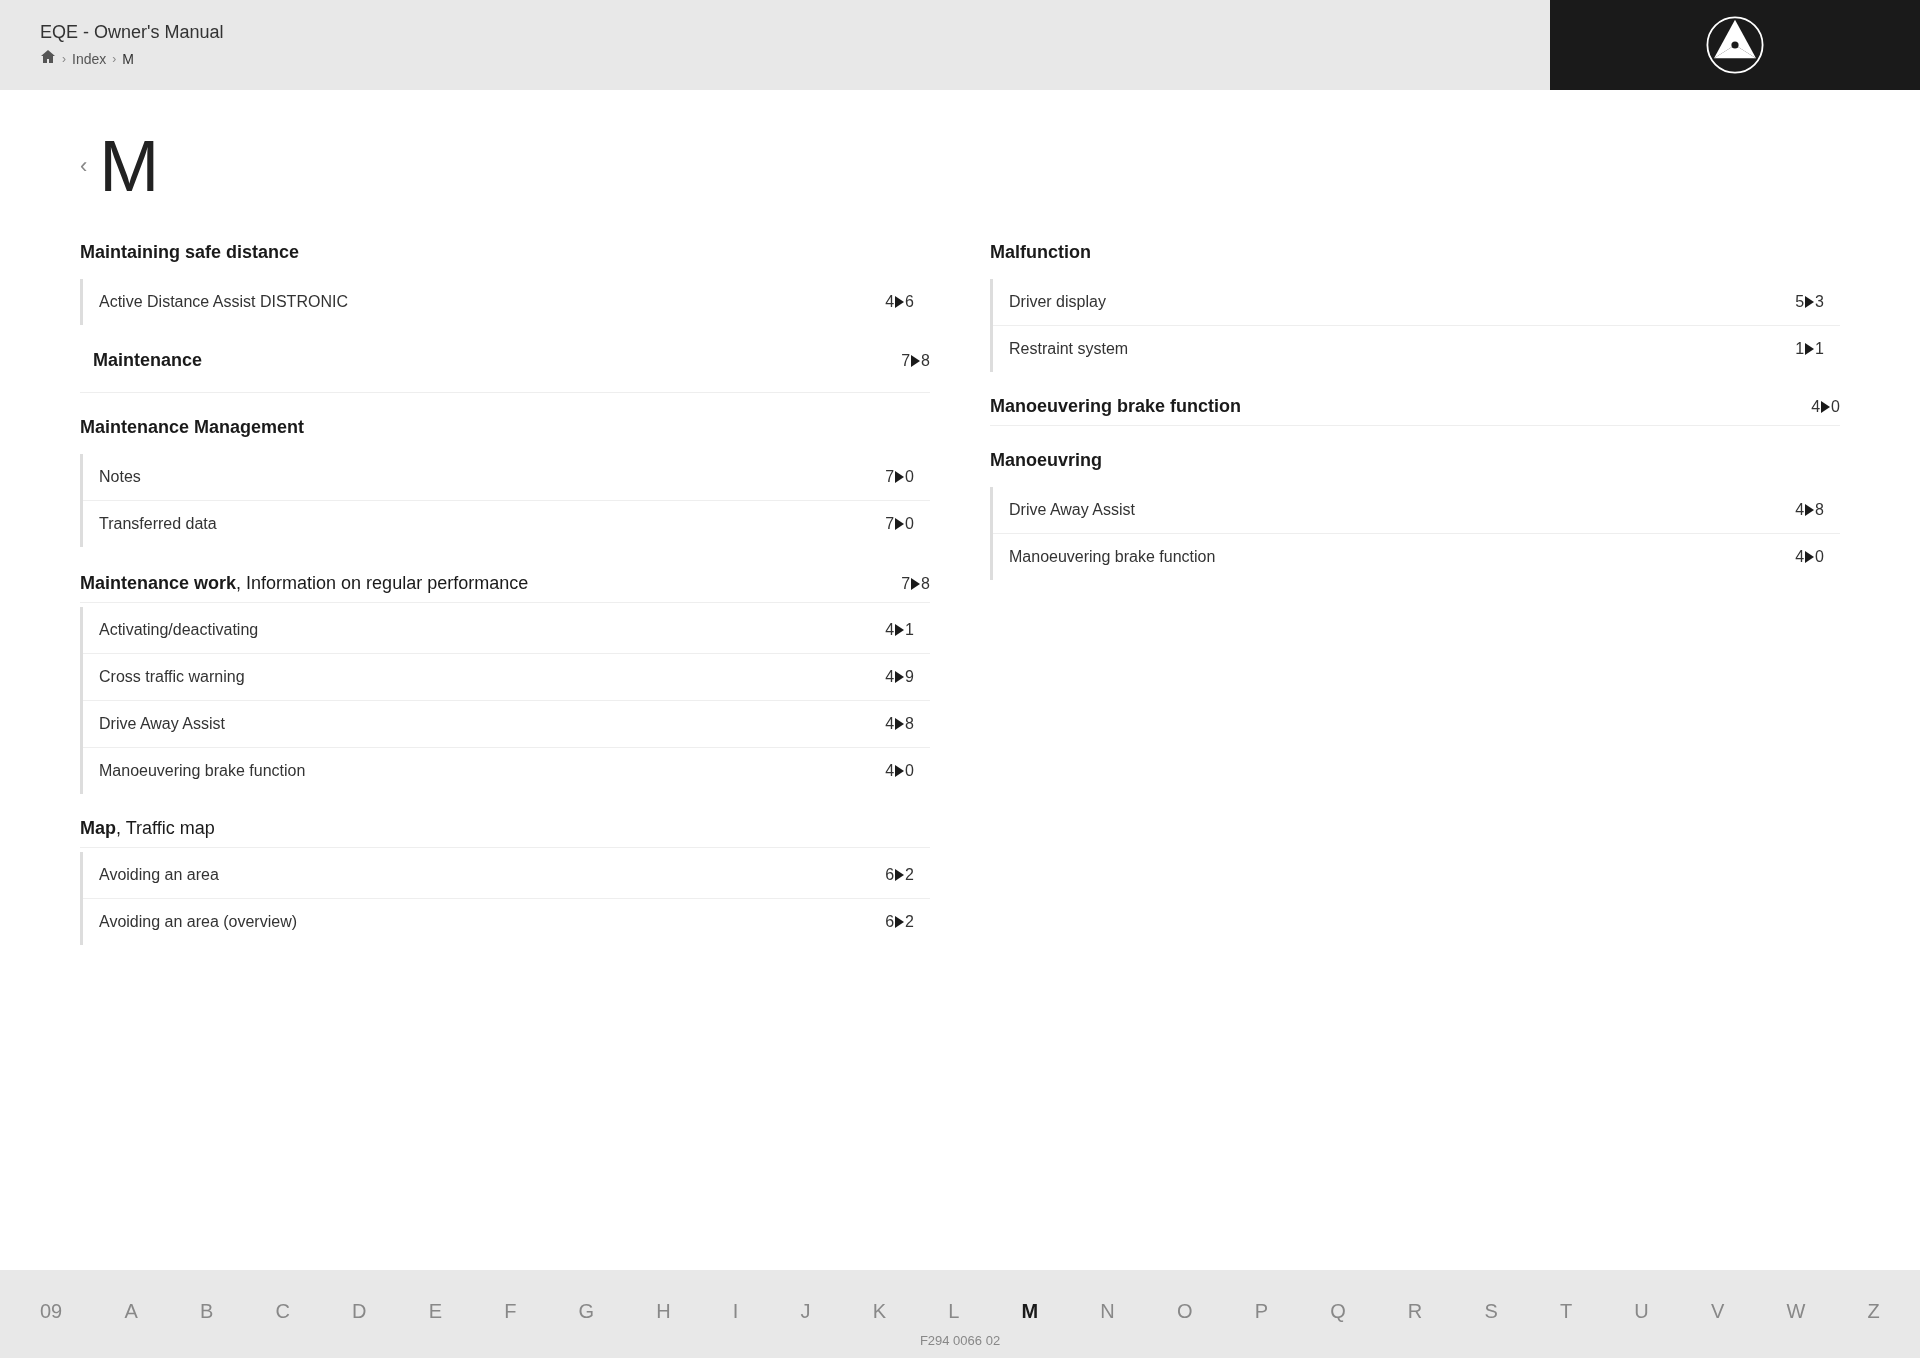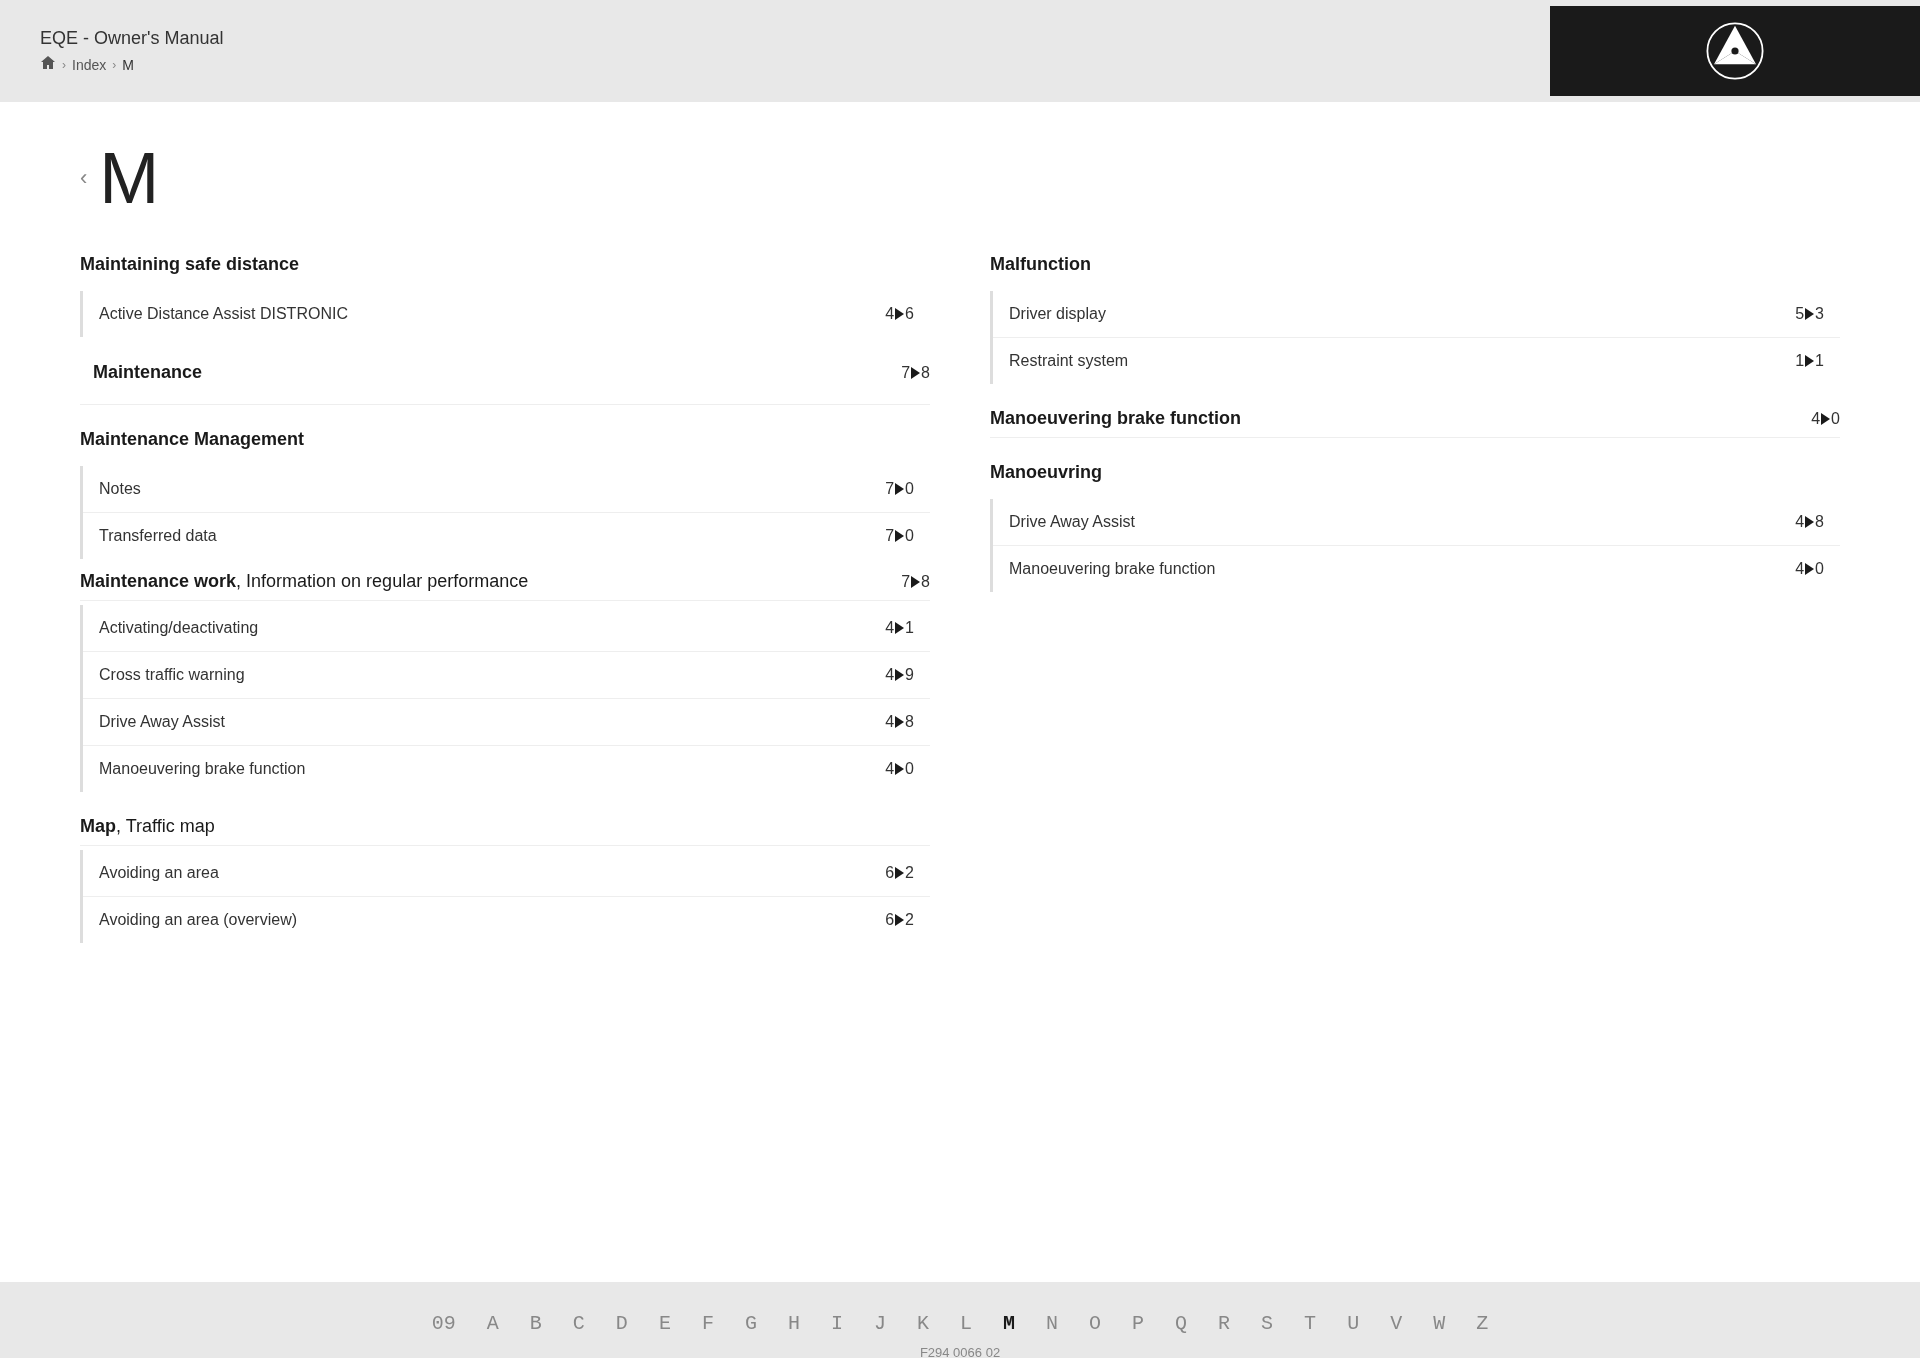--- a/index.html
+++ b/index.html
@@ -11,21 +11,21 @@
       overflow-x: hidden;
     }
 
     
     .header {
       background: #e8e8e8;
       padding: 12px 40px;
       display: flex;
       align-items: center;
       justify-content: space-between;
-      height: 102px;
+      height: 90px;
     }
     .header-left {}
     .header-title {
       font-size: 18px;
       color: #333;
       font-weight: normal;
       margin-bottom: 6px;
     }
     .breadcrumb {
       display: flex;
@@ -156,25 +156,24 @@
     }
 
     
     .footer {
       background: #e8e8e8;
       padding: 20px 40px;
       min-height: 88px;
     }
     .alpha-nav {
       display: flex;
-      justify-content: center;
+      justify-content: space-between;
       gap: 31px;
       align-items: center;
       padding: 10px 0;
-      font-family: Liberation Mono, monospace;
     }
     .alpha-item {
       font-size: 20px;
       color: #888;
       cursor: pointer;
       font-weight: normal;
     }
     .alpha-item.active {
       color: #1a1a1a;
       font-weight: bold;
@@ -282,21 +281,21 @@
         <div class="entry-item">
           <span class="entry-label">Transferred data</span>
           <span class="entry-page pnum">
             <span class="pnum-digits">7</span>
               <span class="arr"></span>
               <span class="pnum-digits">0</span>
           </span>
         </div>
       </div>
 
-      <div class="standalone-entry" style="margin-top: 4px; gap: 19px;">
+      <div class="standalone-entry" style="margin-top: 18px; gap: 19px;">
         <span class="section-header" style="margin:0; font-weight:normal;">
           <strong>Maintenance work</strong>, Information on regular performance
         </span>
         <span class="entry-page pnum" style="margin-left:16px; white-space:nowrap;">
           <span class="pnum-digits">7</span>
             <span class="arr"></span>
             <span class="pnum-digits">8</span>
         </span>
       </div>
 

